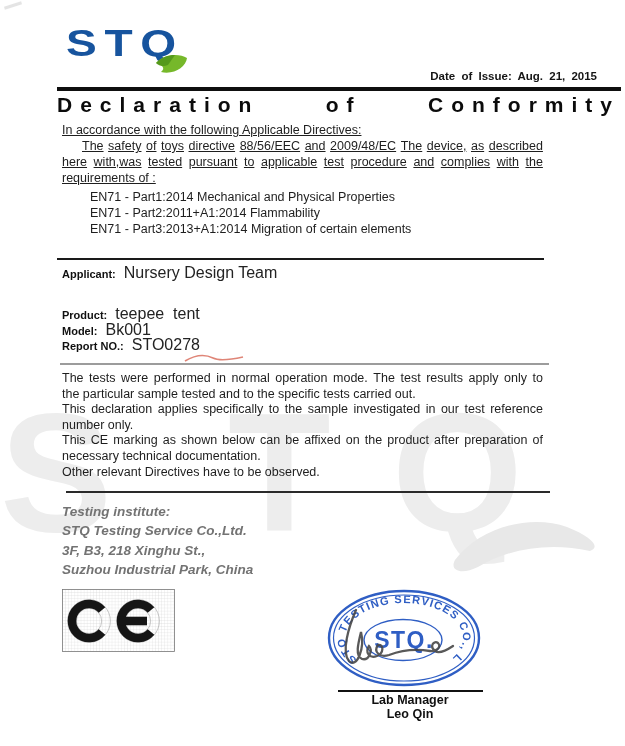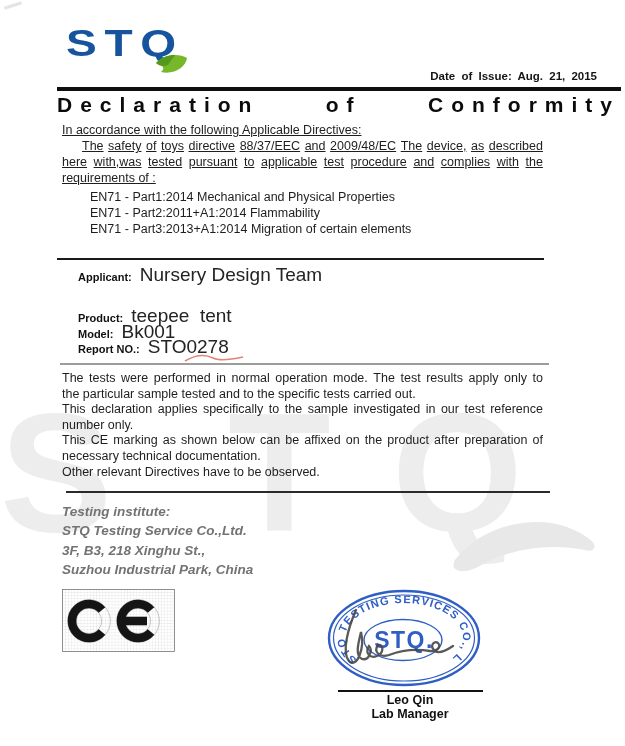--- a/index.html
+++ b/index.html
@@ -17,23 +17,23 @@
          font-size:21px;font-weight:bold;letter-spacing:8px;color:#0b0b0b;line-height:23px;}
   
   .bodycol{left:62px;width:481px;font-size:12.5px;color:#1e1e1e;}
   .lh16 div{line-height:16px;}
   .lh156 div{line-height:15.6px;}
   .jline{display:flex;justify-content:space-between;}
   .indent1{padding-left:20px;}
   .standards{left:90px;width:460px;font-size:12.5px;color:#1e1e1e;}
   .standards div{line-height:16px;}
   
-  .row{display:flex;align-items:baseline;left:62px;margin-left:16px;}
+  .row{display:flex;align-items:baseline;left:62px;}
   .lbl{font-weight:bold;font-size:11px;color:#101010;white-space:pre;}
-  .val{font-size:19px;color:#232323;margin-left:8px;white-space:pre;}
+  .val{font-size:16px;color:#232323;margin-left:8px;white-space:pre;}
   .rule2{left:57px;top:258px;width:487px;height:1.6px;background:#1a1a1a;}
   .rule-gray{left:60px;top:363px;width:489px;height:2px;background:#9c9c9c;}
   .rule3{left:66px;top:491px;width:484px;height:1.5px;background:#2a2a2a;}
   
   .institute{left:62px;top:502px;font-style:italic;font-weight:600;font-size:13.5px;color:#737373;}
   .institute div{line-height:19.3px;}
   
   .sig-rule{left:338px;top:690px;width:145px;height:1.5px;background:#111;}
   .signatory{left:335px;top:693px;width:150px;text-align:center;font-weight:bold;
              font-size:12.5px;color:#101010;}
@@ -73,21 +73,21 @@
   </div>
 
   <div class="abs bodycol lh16 z" style="top:122px;text-decoration:underline;">
     <div>In accordance with the following Applicable Directives:</div>
     <div class="jline indent1">
         <span>The</span>
         <span>safety</span>
         <span>of</span>
         <span>toys</span>
         <span>directive</span>
-        <span>88/37/EEC</span>
+        <span>88/56/EEC</span>
         <span>and</span>
         <span>2009/48/EC</span>
         <span>The</span>
         <span>device,</span>
         <span>as</span>
         <span>described</span>
       </div>
     <div class="jline">
         <span>here</span>
         <span>with,was</span>
@@ -224,17 +224,17 @@
     <ellipse cx="79" cy="54" rx="39" ry="20.5" fill="none" stroke="#2F5EC4" stroke-width="1.4"></ellipse>
     <text font-family="Liberation Sans, sans-serif" font-size="11" font-weight="bold" fill="#2F5EC4" letter-spacing="1.2">
       <textPath href="#ringPath" startOffset="2">STQ TESTING SERVICES CO., LTD.</textPath>
     </text>
     <text x="80" y="62" text-anchor="middle" font-family="Liberation Sans, sans-serif" font-size="23" font-weight="bold" letter-spacing="1.5" fill="#2F5EC4">STQ.</text>
     <path d="M 32,24 C 25,40 17,66 25,75 C 33,83 41,62 37,46 C 34,58 31,70 38,73 C 45,75 49,64 45,60 C 41,66 45,73 53,70 C 60,67 60,58 54,59 C 49,66 56,72 65,69 C 78,64 94,63 106,65 C 112,66 118,61 114,57 C 110,54 105,60 111,65 C 115,68 123,64 129,60" fill="none" stroke="#474747" stroke-width="2.3" stroke-linecap="round" opacity="0.9"></path>
   </svg>
 
   <div class="abs sig-rule z"></div>
   <div class="abs signatory z">
+    <div>Lab Manager</div>
     <div>Leo Qin</div>
-    <div>Lab Manager</div>
   </div>
 
 </div>
 
 </body></html>

